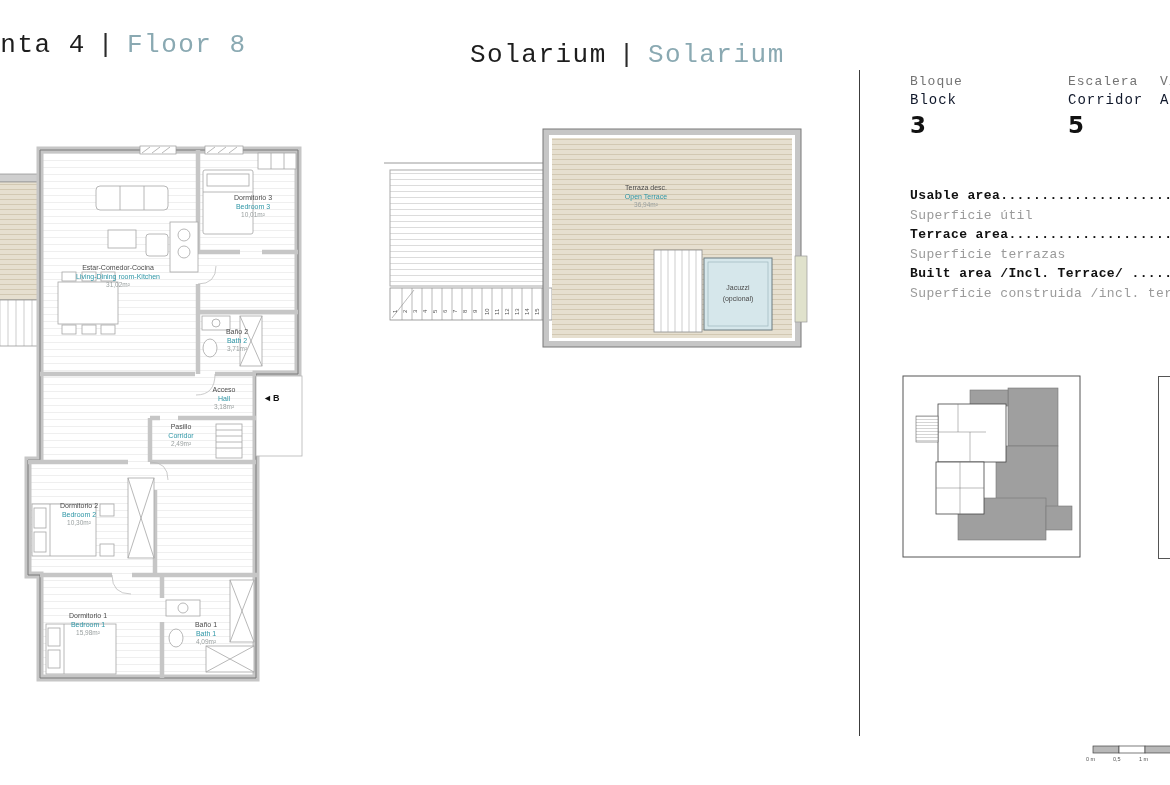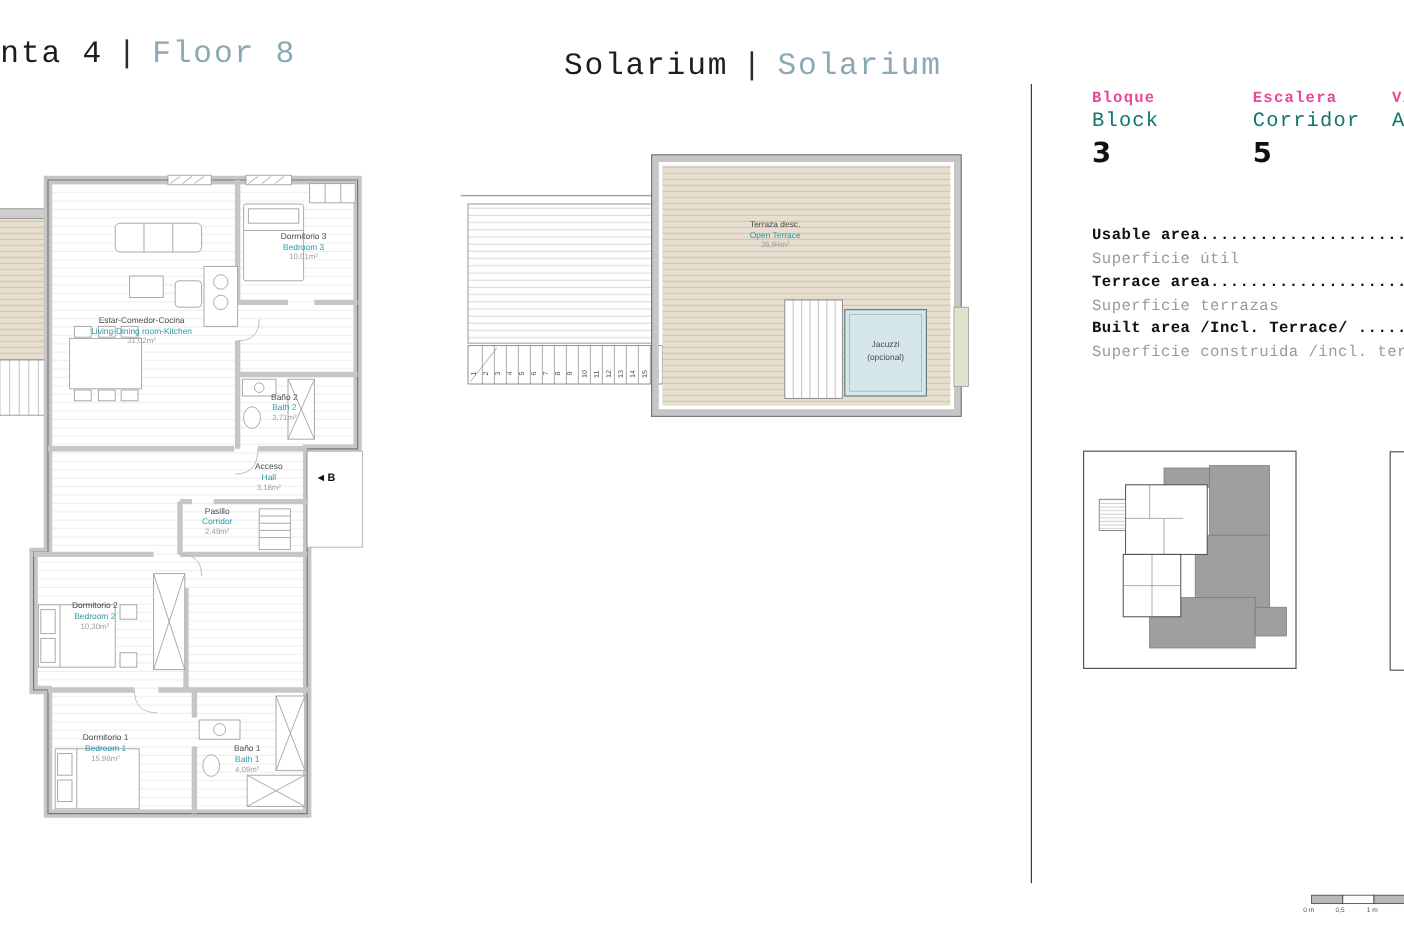--- a/index.html
+++ b/index.html
@@ -4,22 +4,22 @@
 <style>
   html,body{margin:0;padding:0}
   body{width:1170px;height:785px;position:relative;overflow:hidden;background:#fff;
        font-family:"Liberation Sans",sans-serif;color:#333}
   .sheet-title{position:absolute;font-family:"Liberation Mono",monospace;font-size:26px;
        letter-spacing:1.5px;white-space:nowrap;color:#1d1d1d}
   .t-sep{color:#2a2a2a;margin:0 12px}
   .t-en{color:#8aa9b2}
   .divider{position:absolute;left:859px;top:70px;width:1px;height:666px;background:#3c3c3c}
   .info-col{position:absolute;font-family:"Liberation Mono",monospace;white-space:nowrap}
-  .info-col .l1{font-weight:bold;font-size:13px;color:#ec4899;letter-spacing:1px}
-  .info-col .l2{font-size:17px;color:#0f766e;letter-spacing:1px;margin-top:3px}
+  .info-col .l1{font-weight:normal;font-size:13px;color:#737373;letter-spacing:1px}
+  .info-col .l2{font-size:14px;color:#0f172a;letter-spacing:1px;margin-top:3px}
   .info-col .val{font-family:"DejaVu Sans",sans-serif;font-weight:bold;font-size:23px;color:#111;margin-top:4px}
   .area-block{position:absolute;left:910px;top:186px;font-family:"Liberation Mono",monospace;
        font-size:13px;line-height:19.5px;white-space:nowrap;letter-spacing:0.4px}
   .area-block .b{font-weight:bold;color:#111}
   .area-block .g{color:#9a9a9a}
   .room-label{position:absolute;text-align:center;font-size:7px;line-height:1.3;color:#4a4a4a}
   .room-label .en{color:#2e96a6}
   .room-label .area{color:#9aa0a0;font-size:6.5px}
   .jacuzzi-label{position:absolute;text-align:center;font-size:7px;line-height:1.5;color:#4a4a4a}
   .entrance{position:absolute;left:263px;top:393px;font-size:9px;font-weight:bold;color:#111;letter-spacing:1px}
@@ -212,21 +212,21 @@
   <span class="t-es">Solarium</span><span class="t-sep">|</span><span class="t-en">Solarium</span>
 </div>
 
 <div class="divider"></div>
 
 <div class="info-col" style="left:910px;top:74px">
   <div class="l1">Bloque</div>
   <div class="l2">Block</div>
   <div class="val">3</div>
 </div>
-<div class="info-col" style="left:1044px;top:74px">
+<div class="info-col" style="left:1068px;top:74px">
   <div class="l1">Escalera</div>
   <div class="l2">Corridor</div>
   <div class="val">5</div>
 </div>
 <div class="info-col" style="left:1160px;top:74px">
   <div class="l1">Vivienda</div>
   <div class="l2">Apartment</div>
   <div class="val"></div>
 </div>
 

